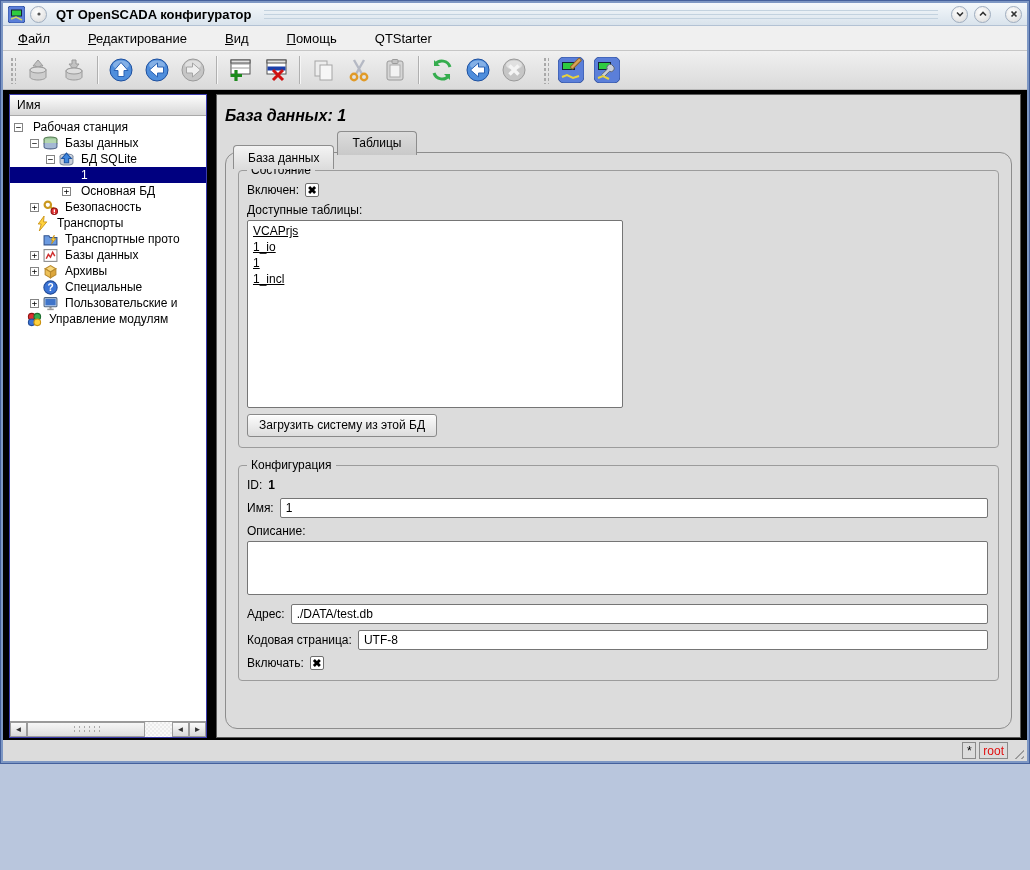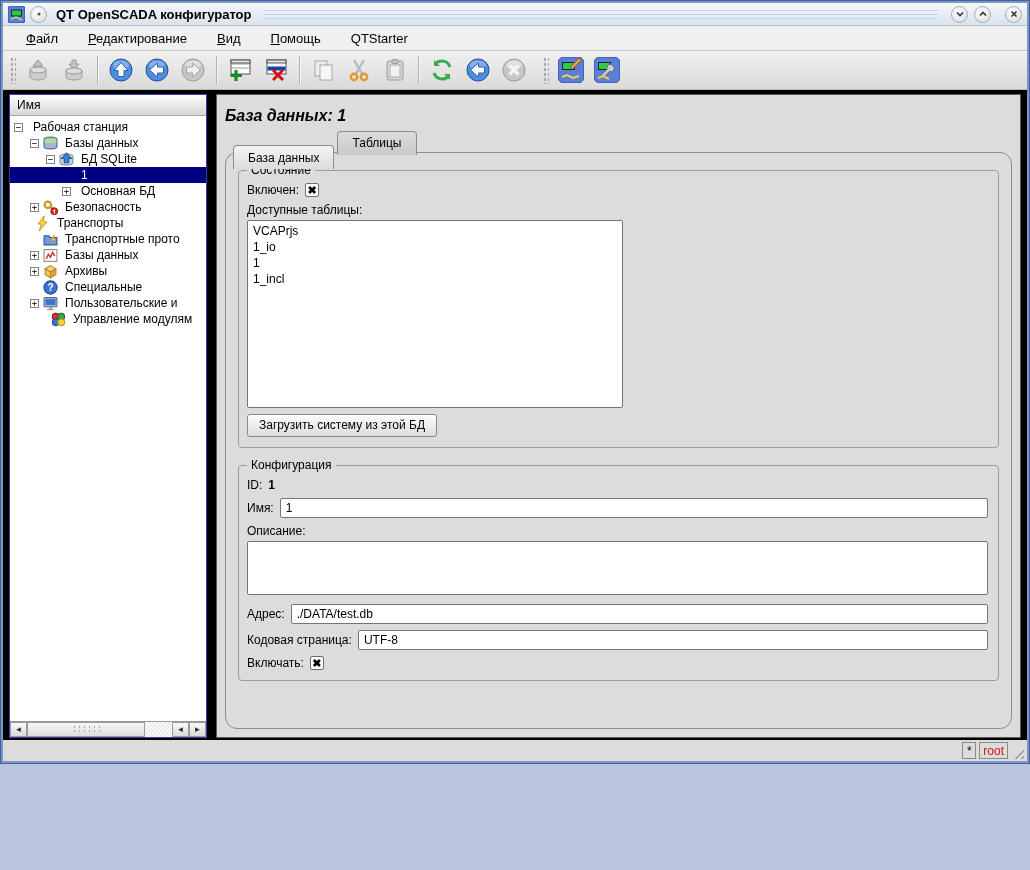--- a/index.html
+++ b/index.html
@@ -33,21 +33,21 @@
   .tb-title { font-weight:bold; font-size:13px; margin-left:4px; white-space:nowrap; }
   .tb-stripes {
     flex:1; height:9px; margin:0 8px;
     background:repeating-linear-gradient(#c3d2df 0 1px, transparent 1px 4px);
   }
   .tb-btns { display:flex; gap:6px; align-items:center; }
   
   .menubar {
     height:25px; flex:0 0 25px;
     background:#f0f0f0; border-bottom:1px solid #c6c6c6;
-    display:flex; align-items:center; padding:0 14px; gap:12px;
+    display:flex; align-items:center; padding:0 6px; gap:20px;
     font-size:13px;
   }
   .menu-item { padding:3px 9px; display:inline-block; }
   .menu-item::first-letter { text-decoration:underline; }
   .menu-item.no-ul::first-letter { text-decoration:none; }
   
   .toolbar {
     height:39px; flex:0 0 39px;
     background:linear-gradient(#f0f0f0,#dadada);
     border-bottom:1px solid #b8b8b8;
@@ -144,21 +144,21 @@
   .checkbox {
     width:14px; height:14px; border:1px solid #6e6e6e; border-radius:2px;
     background:#fff; display:inline-flex; align-items:center; justify-content:center;
     font-size:11px; font-weight:bold; line-height:1;
   }
   .listbox {
     width:376px; height:188px; margin-top:3px;
     border:1px solid #757575; border-radius:2px; background:#fff;
     padding:2px 3px; overflow:hidden;
   }
-  .list-item { height:16px; line-height:16px; padding:0 2px; }
+  .list-item { height:16px; line-height:16px; padding:0 2px;text-decoration:underline; }
   .push-btn {
     margin-top:6px; align-self:flex-start;
     padding:3px 11px 4px; font-size:12px;
     border:1px solid #898989; border-radius:3px;
     background:linear-gradient(#fcfcfc,#dddddd);
     box-shadow:inset 0 1px 0 #fff;
   }
   input[type=text], textarea {
     border:1px solid #757575; border-radius:2px; background:#fff;
     font-family:"Liberation Sans", sans-serif; font-size:12px;
@@ -487,21 +487,21 @@
             <svg viewBox="0 0 14 14" width="15" height="15">
                 <rect x="1" y="1.5" width="12" height="8.5" rx="1" fill="#c9d9ef" stroke="#4e6480"></rect>
                 <rect x="2.2" y="2.7" width="9.6" height="6" fill="#3f74c9"></rect>
                 <rect x="6" y="10" width="2" height="1.8" fill="#8a8a8a"></rect>
                 <rect x="4" y="11.8" width="6" height="1.4" fill="#9a9a9a"></rect>
               </svg>
           </span>
           <span class="tlabel">Пользовательские и</span>
         </div>
 
-        <div class="tree-row" style="padding-left:28px">
+        <div class="tree-row" style="padding-left:4px">
           <span class="twisty none"></span>
           <span class="ticon">
             <svg viewBox="0 0 14 14" width="15" height="15">
                 <circle cx="4.4" cy="4.4" r="3.1" fill="#e03030" stroke="#8e1414"></circle>
                 <circle cx="9.6" cy="4.4" r="3.1" fill="#35ad4e" stroke="#1d6e2e"></circle>
                 <circle cx="4.4" cy="9.6" r="3.1" fill="#3b74d6" stroke="#234c97"></circle>
                 <circle cx="9.6" cy="9.6" r="3.1" fill="#ffd23e" stroke="#c89010"></circle>
               </svg>
           </span>
           <span class="tlabel">Управление модулям</span>

